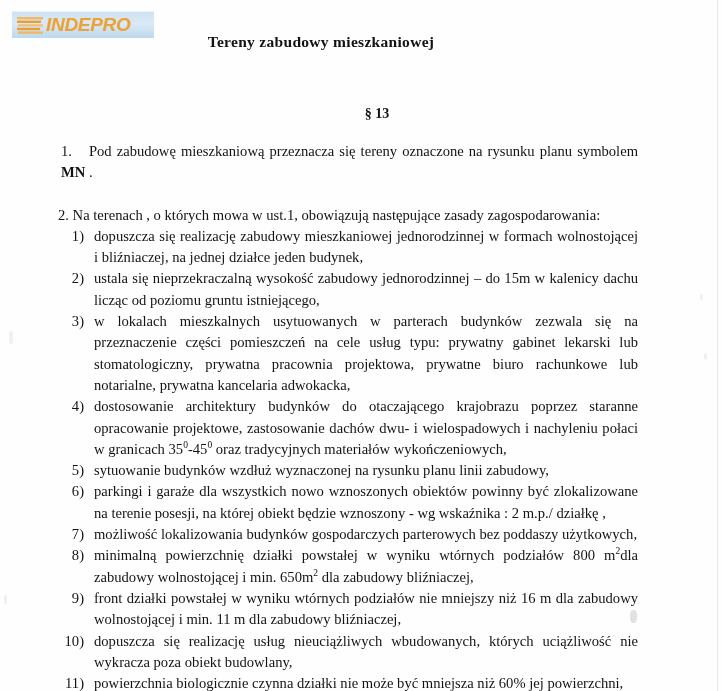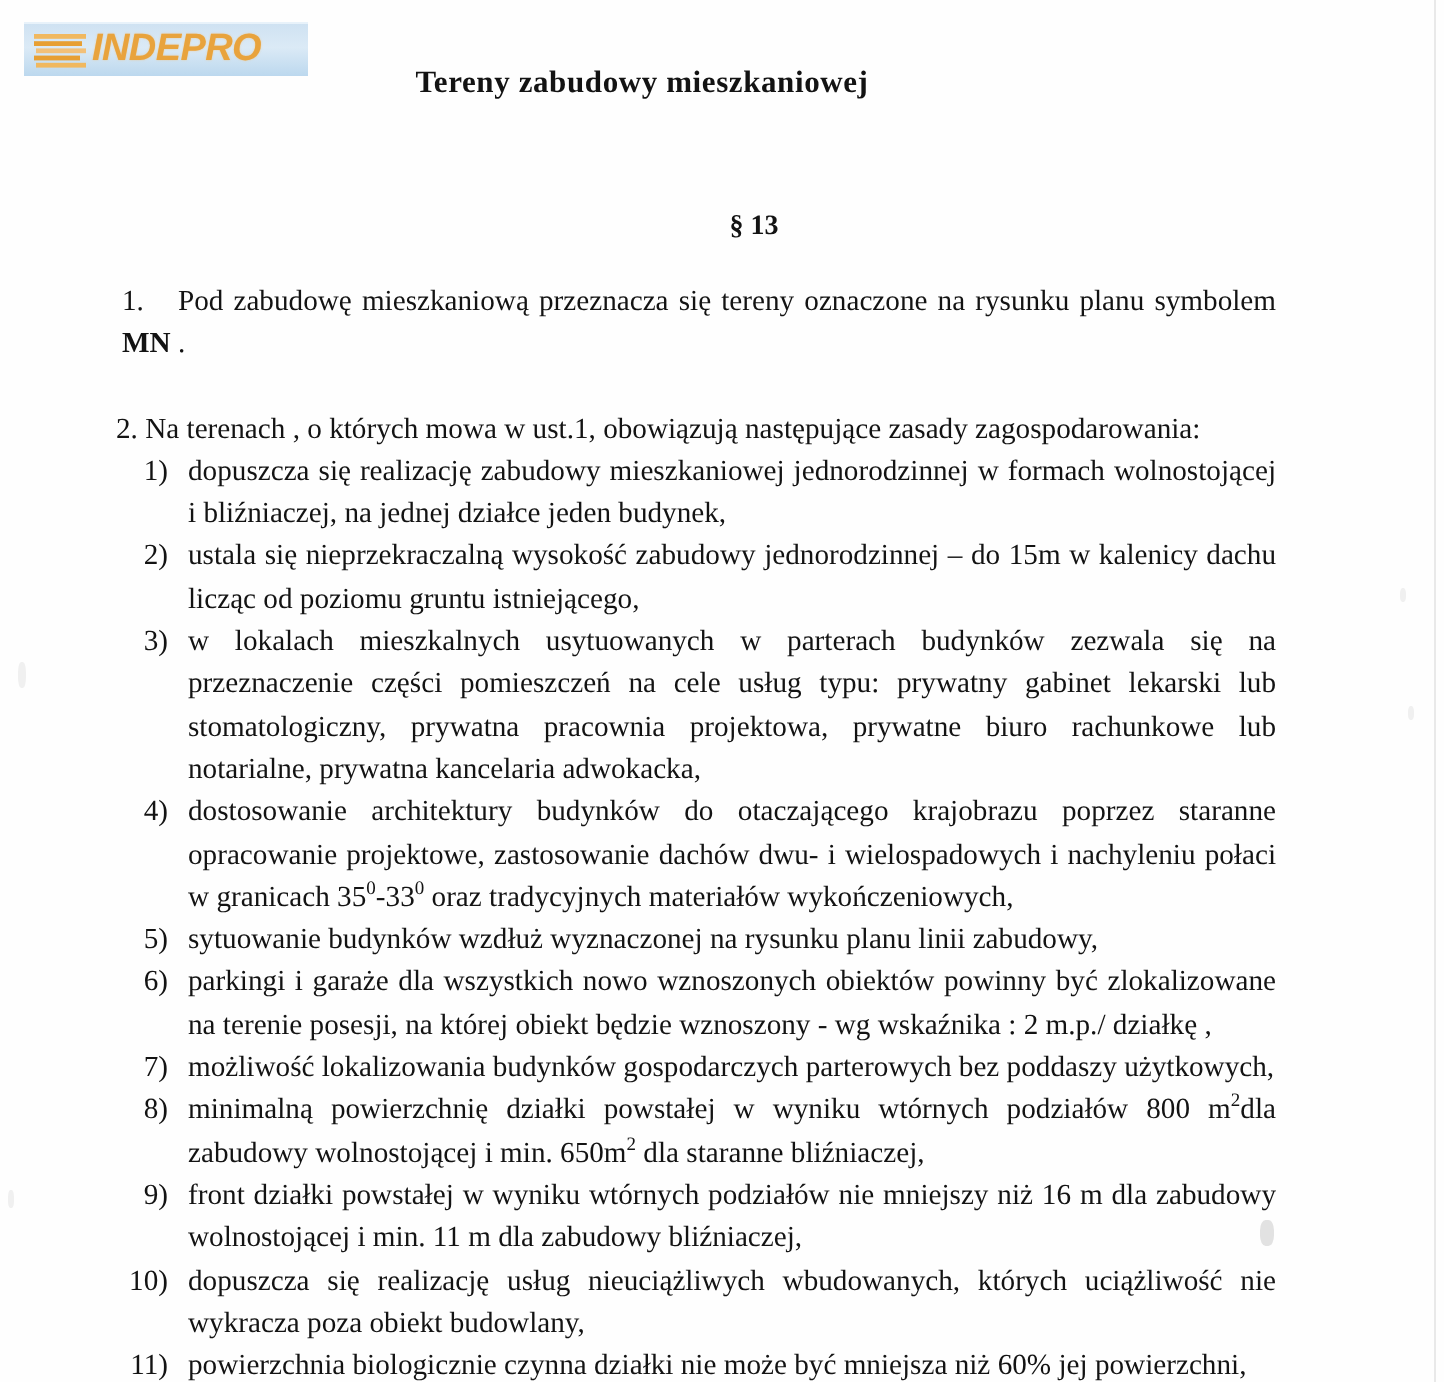--- a/index.html
+++ b/index.html
@@ -228,41 +228,41 @@
           <span class="txt">ustala się nieprzekraczalną wysokość zabudowy jednorodzinnej – do 15m w kalenicy dachu licząc od poziomu gruntu istniejącego,</span>
         </li>
 
         <li>
           <span class="num">3)</span>
           <span class="txt">w lokalach mieszkalnych usytuowanych w parterach budynków zezwala się na przeznaczenie części pomieszczeń na cele usług typu: prywatny gabinet lekarski lub stomatologiczny, prywatna pracownia projektowa, prywatne biuro rachunkowe lub notarialne, prywatna kancelaria adwokacka,</span>
         </li>
 
         <li>
           <span class="num">4)</span>
-          <span class="txt"><span>dostosowanie architektury budynków do otaczającego krajobrazu poprzez staranne opracowanie projektowe,  zastosowanie dachów dwu- i wielospadowych i nachyleniu połaci w granicach 35</span><sup>0</sup><span>-33</span><sup>0</sup><span> oraz tradycyjnych materiałów wykończeniowych,</span></span>
+          <span class="txt"><span>dostosowanie architektury budynków do otaczającego krajobrazu poprzez staranne opracowanie projektowe,  zastosowanie dachów dwu- i wielospadowych i nachyleniu połaci w granicach 35</span><sup>0</sup><span>-45</span><sup>0</sup><span> oraz tradycyjnych materiałów wykończeniowych,</span></span>
         </li>
 
         <li>
           <span class="num">5)</span>
           <span class="txt">sytuowanie budynków wzdłuż wyznaczonej na rysunku planu linii zabudowy,</span>
         </li>
 
         <li>
           <span class="num">6)</span>
           <span class="txt">parkingi i garaże dla wszystkich nowo wznoszonych obiektów powinny być zlokalizowane na terenie posesji, na której obiekt będzie wznoszony - wg wskaźnika : 2 m.p./ działkę ,</span>
         </li>
 
         <li>
           <span class="num">7)</span>
           <span class="txt">możliwość lokalizowania budynków gospodarczych parterowych bez poddaszy użytkowych,</span>
         </li>
 
         <li>
           <span class="num">8)</span>
-          <span class="txt"><span>minimalną powierzchnię działki powstałej w wyniku wtórnych podziałów 800 m</span><sup>2</sup><span>dla zabudowy wolnostojącej i min. 650m</span><sup>2</sup><span> dla staranne bliźniaczej,</span></span>
+          <span class="txt"><span>minimalną powierzchnię działki powstałej w wyniku wtórnych podziałów 800 m</span><sup>2</sup><span>dla zabudowy wolnostojącej i min. 650m</span><sup>2</sup><span> dla zabudowy bliźniaczej,</span></span>
         </li>
 
         <li>
           <span class="num">9)</span>
           <span class="txt">front działki powstałej w wyniku wtórnych podziałów nie mniejszy niż 16 m dla zabudowy wolnostojącej i min. 11 m dla zabudowy bliźniaczej,</span>
         </li>
 
         <li>
           <span class="num">10)</span>
           <span class="txt">dopuszcza się realizację usług nieuciążliwych wbudowanych, których uciążliwość nie wykracza poza obiekt budowlany,</span>

